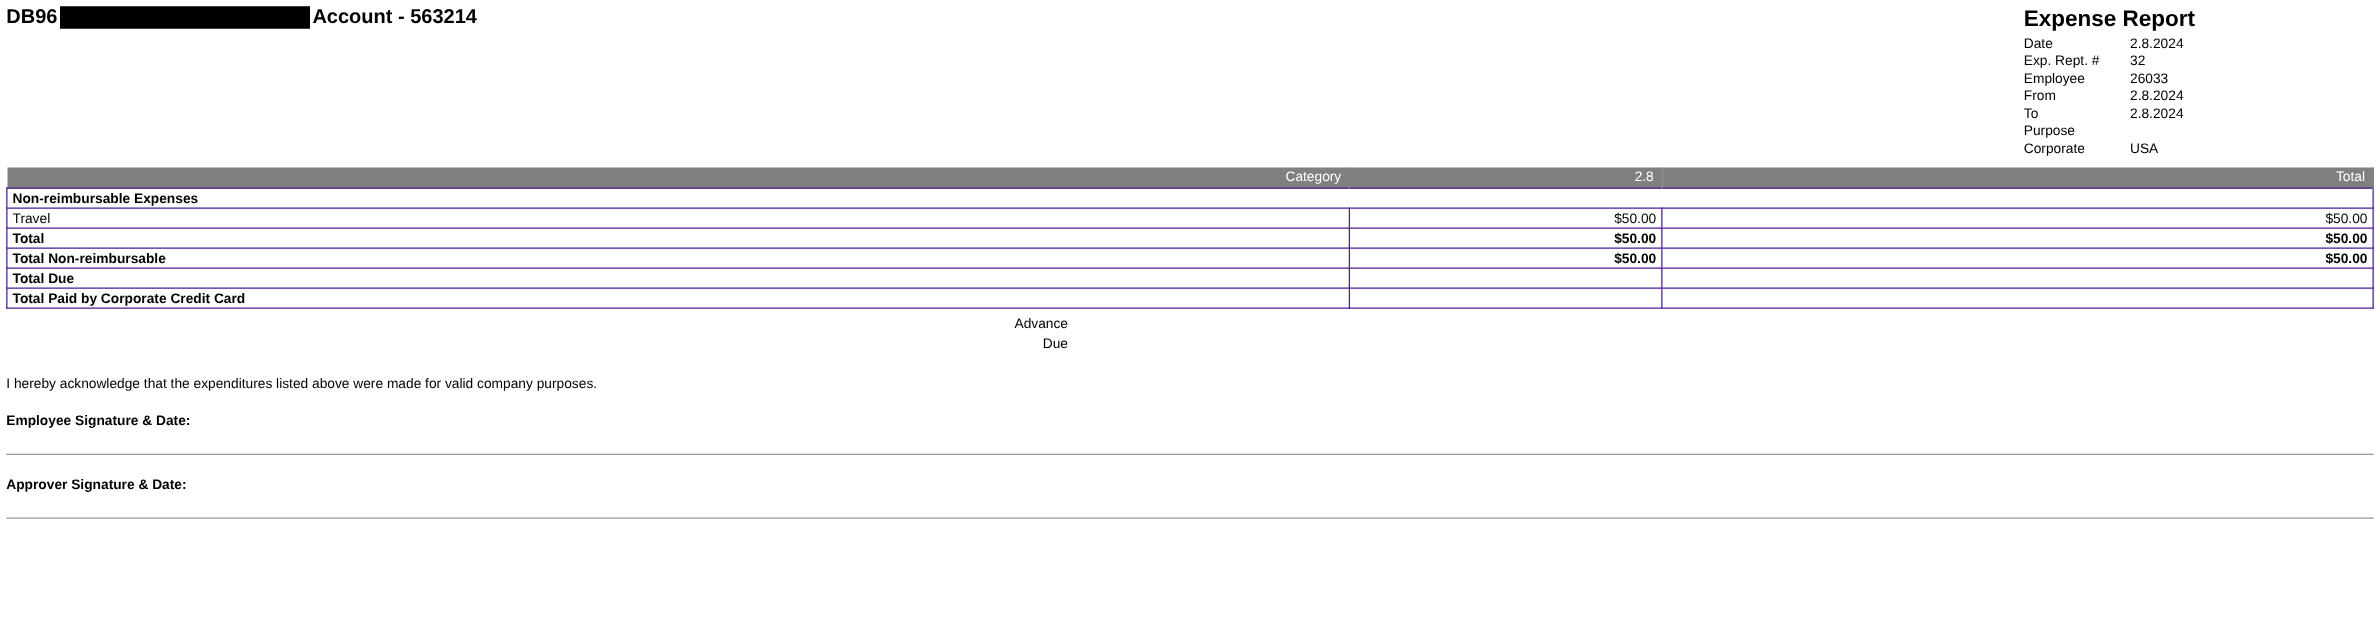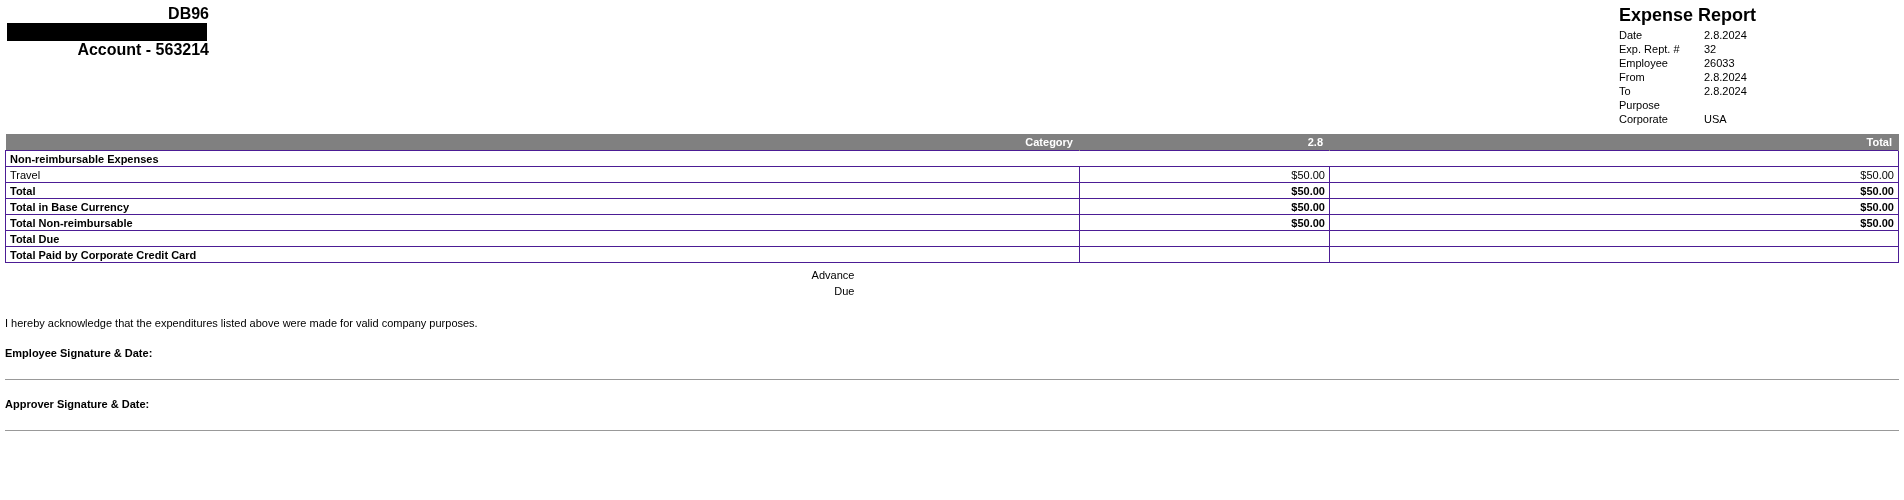--- a/index.html
+++ b/index.html
@@ -13,22 +13,21 @@
     .header-row {
       display: flex;
       justify-content: space-between;
       align-items: flex-start;
       margin-bottom: 5px;
     }
     .account-title {
       font-size: 16px;
       font-weight: bold;
       display: flex;
-      align-items: flex-end;
-      flex-direction: column;
+      align-items: flex-start;
     }
     .redacted {
       display: inline-block;
       background: #000;
       width: 200px;
       height: 18px;
       margin: 0 2px;
     }
     .report-meta {
       text-align: left;
@@ -50,21 +49,21 @@
     }
     .meta-table td.label { width: 85px; }
     .main-table {
       width: 100%;
       border-collapse: collapse;
       margin-top: 8px;
     }
     .main-table th {
       background: #808080;
       color: #fff;
-      font-weight: bold;
+      font-weight: normal;
       font-size: 11px;
       padding: 2px 6px;
       text-align: right;
       border-right: 1px solid #808080;
     }
     .main-table th.cat-col { text-align: right; width: 1074px; }
     .main-table th.date-col { text-align: right; width: 250px; margin-top: 40px;}
     .main-table th.total-col { text-align: right; }
     .main-table td {
       border: 1px solid #4c1d95;
@@ -161,25 +160,20 @@
       <td>Travel</td>
       <td class="num">$50.00</td>
       <td class="num">$50.00</td>
     </tr>
     <tr class="row-total">
       <td>Total</td>
       <td class="num">$50.00</td>
       <td class="num">$50.00</td>
     </tr>
     <tr class="row-total">
-      <td>Total in Base Currency</td>
-      <td class="num">$50.00</td>
-      <td class="num">$50.00</td>
-    </tr>
-    <tr class="row-total">
       <td>Total Non-reimbursable</td>
       <td class="num">$50.00</td>
       <td class="num">$50.00</td>
     </tr>
     <tr class="row-total">
       <td>Total Due</td>
       <td class="num"></td>
       <td class="num"></td>
     </tr>
     <tr class="row-total">

